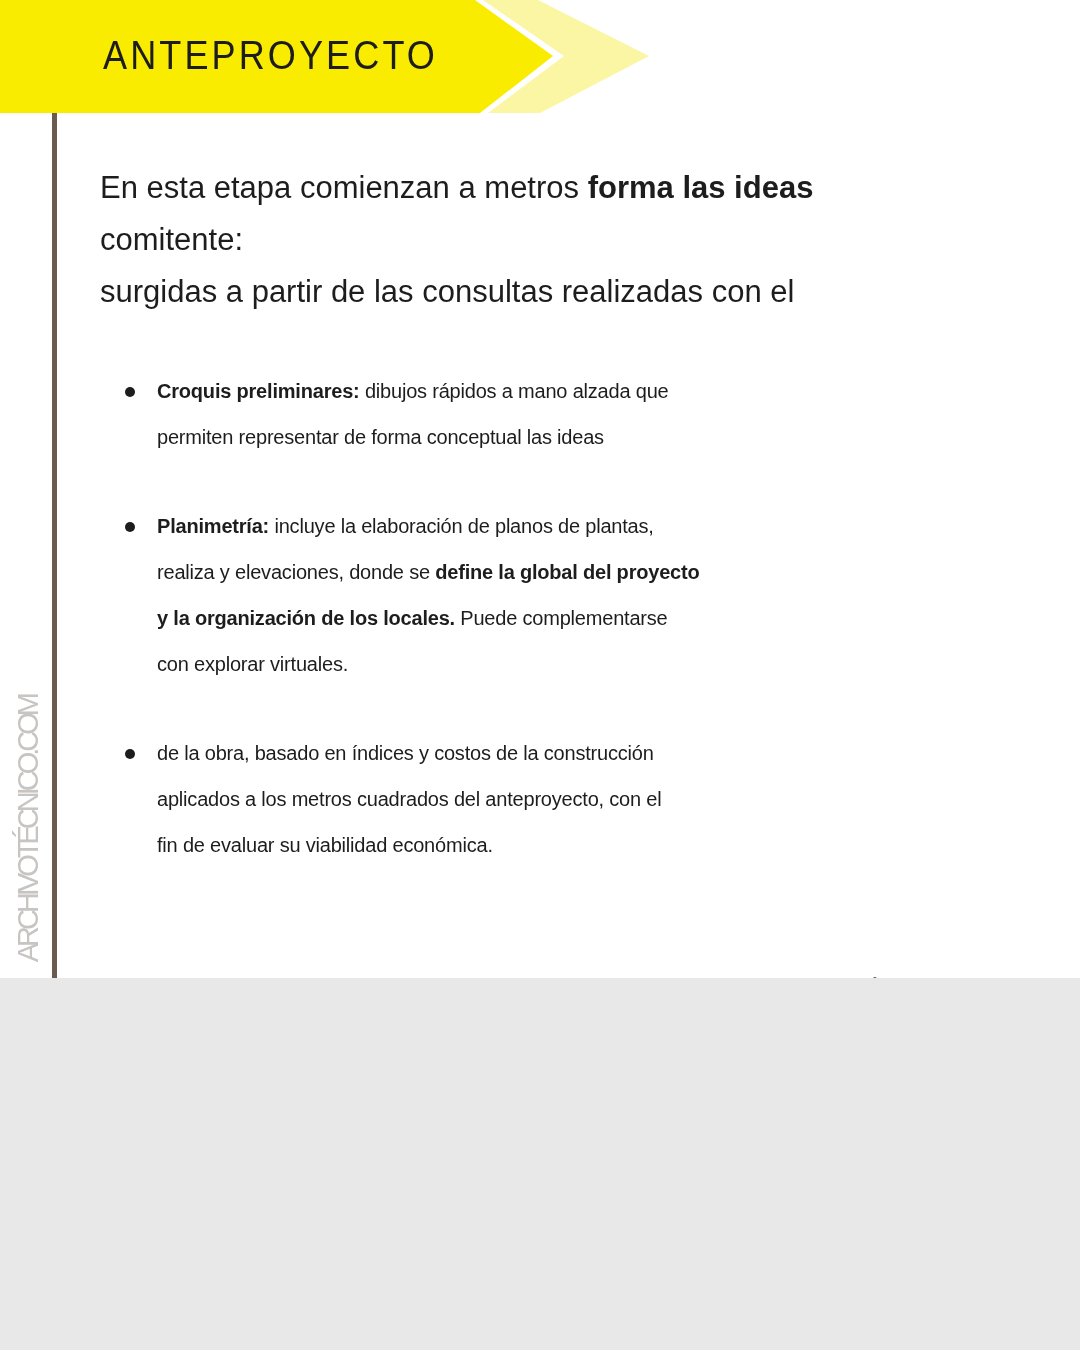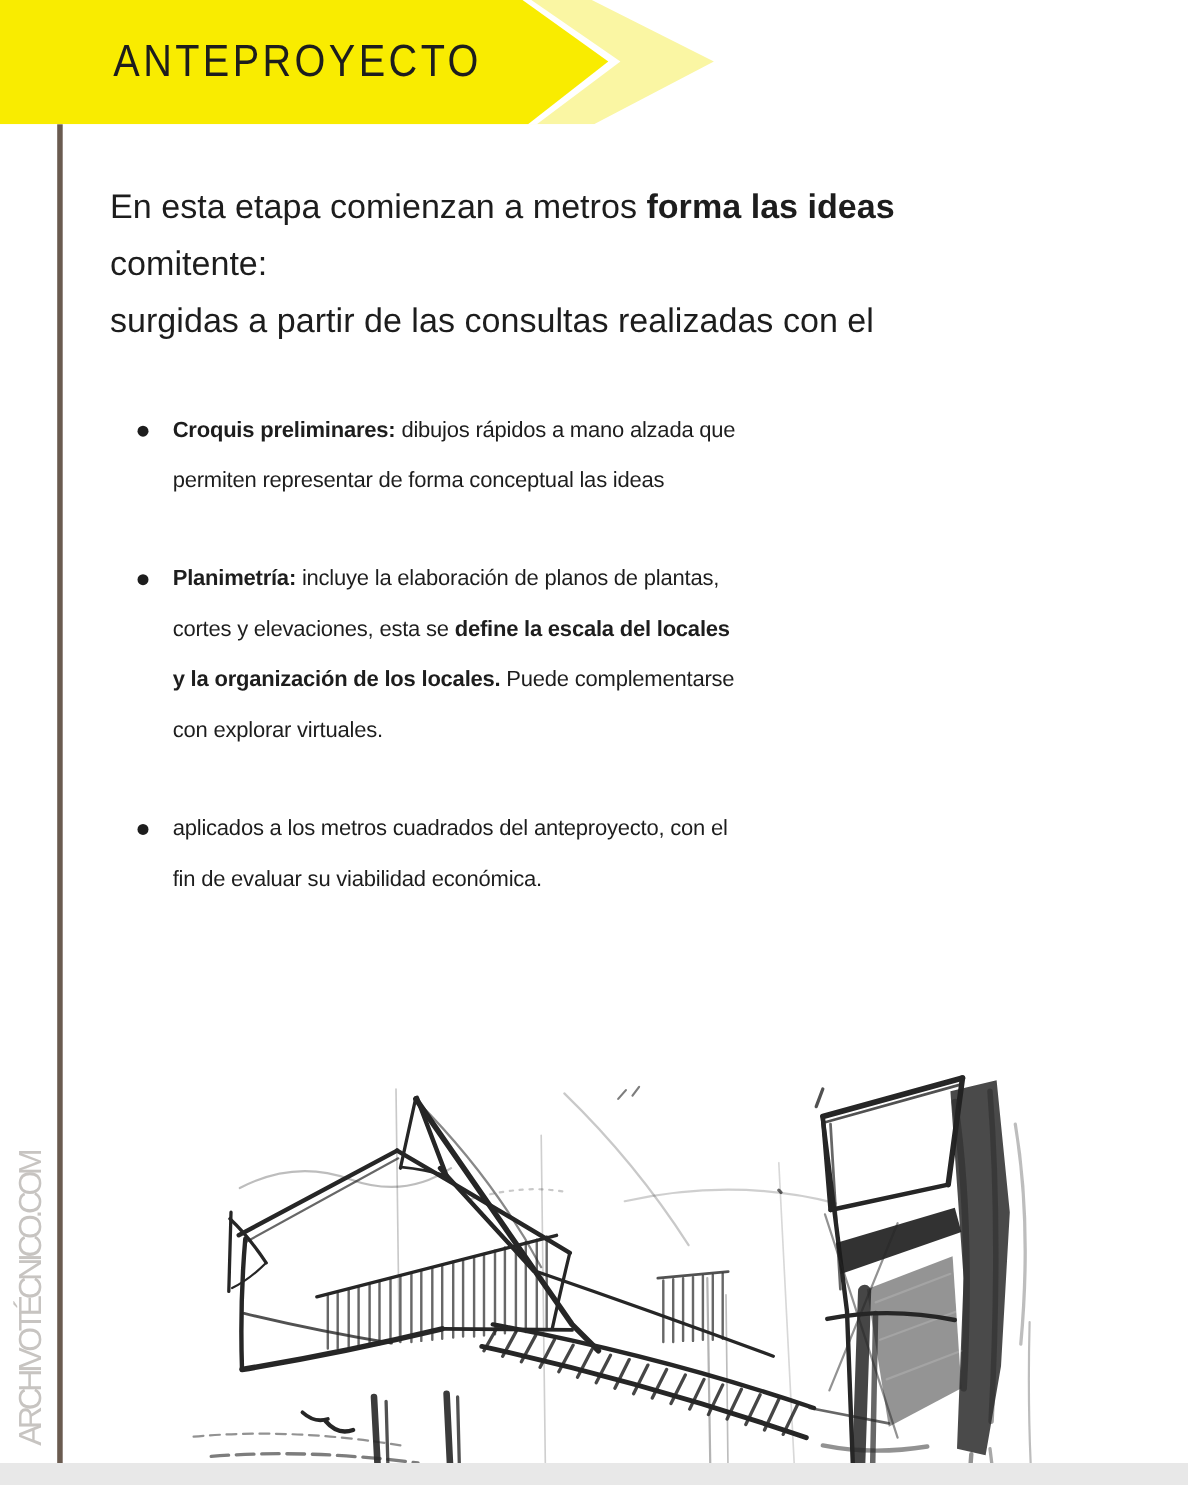--- a/index.html
+++ b/index.html
@@ -1,17 +1,17 @@
 <!DOCTYPE html>
 <html><head>
 <meta charset="utf-8">
 <style>
   html,body{margin:0;padding:0;background:#e8e8e8;}
   .canvas{
-    position:relative;width:1080px;height:1330px;background:#ffffff;
+    position:relative;width:1080px;height:978px;background:#ffffff;
     overflow:hidden;font-family:"Liberation Sans",sans-serif;color:#1d1d1d;
     margin:0 auto;
   }
   
   .banner{position:absolute;top:0;left:0;width:680px;height:113px;}
   .banner svg{position:absolute;top:0;left:0;}
   .title{
     position:absolute;left:103px;top:35px;margin:0;
     font-size:41px;line-height:41px;font-weight:400;color:#1d1d1d;
     letter-spacing:3.5px;transform:scaleX(.88);transform-origin:left center;
@@ -65,28 +65,29 @@
       <span class="dot"></span>
       <div class="btext">
           <div class="tline"><span class="bd">Croquis preliminares:</span><span> dibujos rápidos a mano alzada que</span></div>
           <div class="tline"><span>permiten representar de forma conceptual las ideas</span></div>
         </div>
     </div>
     <div class="bullet">
       <span class="dot"></span>
       <div class="btext">
           <div class="tline"><span class="bd">Planimetría:</span><span> incluye la elaboración de planos de plantas,</span></div>
-          <div class="tline"><span>cortes y elevaciones, esta se </span><span class="bd">define la escala del locales</span></div>
+          <div class="tline"><span>realiza y elevaciones, donde se </span><span class="bd">define la global del proyecto</span></div>
           <div class="tline"><span class="bd">y la organización de los locales.</span><span> Puede complementarse</span></div>
           <div class="tline"><span>con explorar virtuales.</span></div>
         </div>
     </div>
     <div class="bullet">
       <span class="dot"></span>
       <div class="btext">
+          <div class="tline"><span>de la obra, basado en índices y costos de la construcción</span></div>
           <div class="tline"><span>aplicados a los metros cuadrados del anteproyecto, con el</span></div>
           <div class="tline"><span>fin de evaluar su viabilidad económica.</span></div>
         </div>
     </div>
   </div>
 
   <svg class="sketch" width="917" height="388" viewBox="0 0 917 388" aria-hidden="true">
     <g stroke="#262626" fill="none" stroke-linecap="round" stroke-linejoin="round">
 
       <path d="M70 118 Q120 92 170 110 T262 100" stroke-width="2" opacity=".3"></path>

